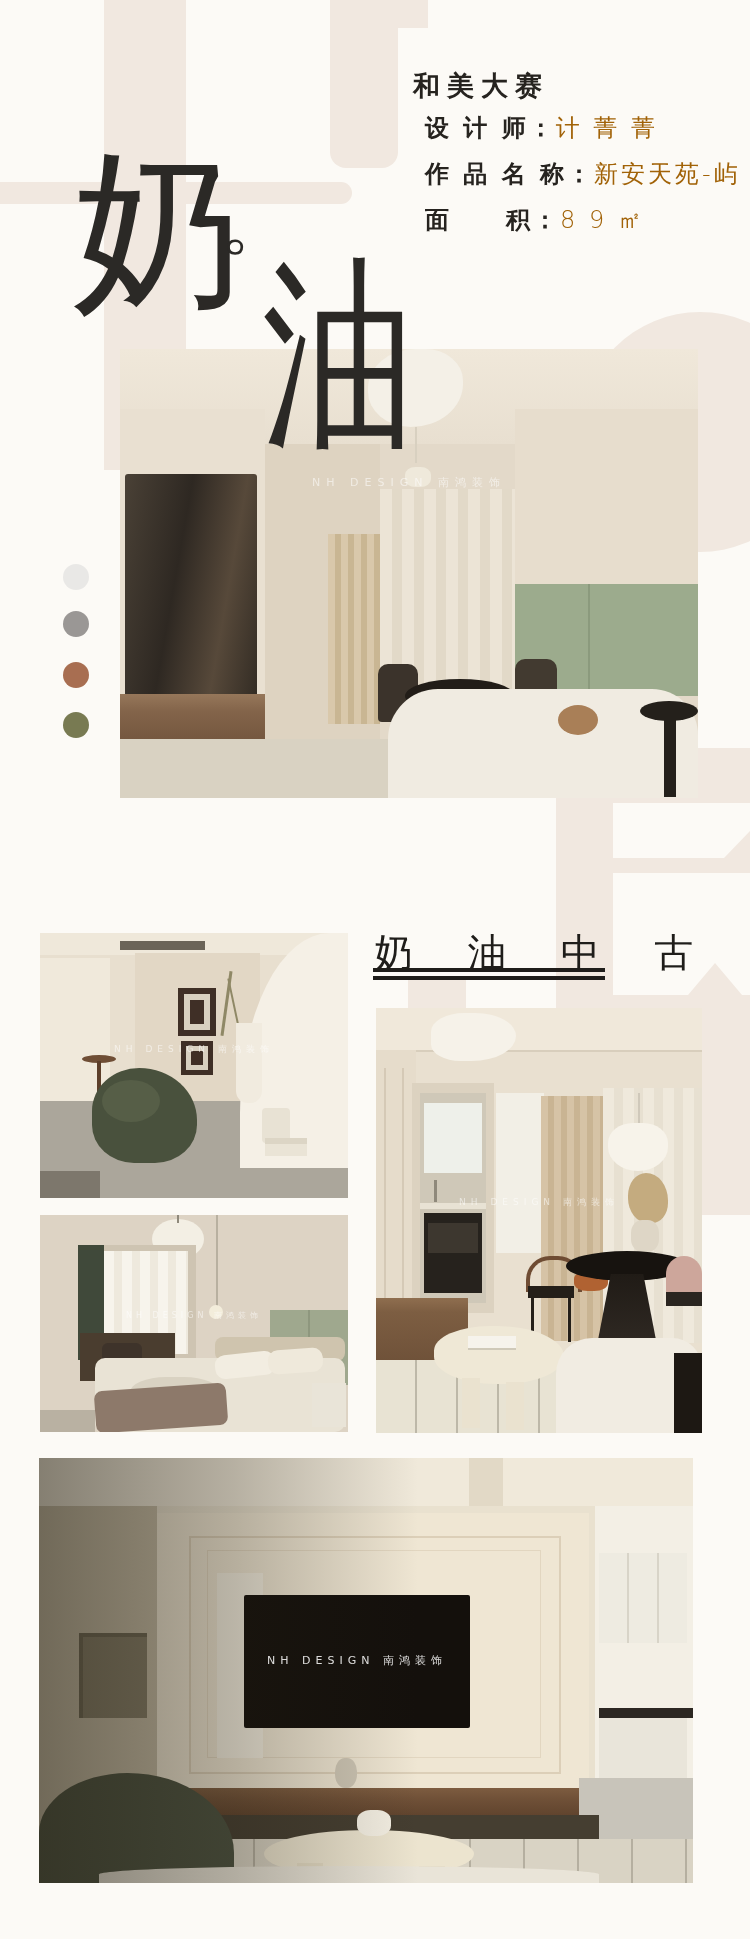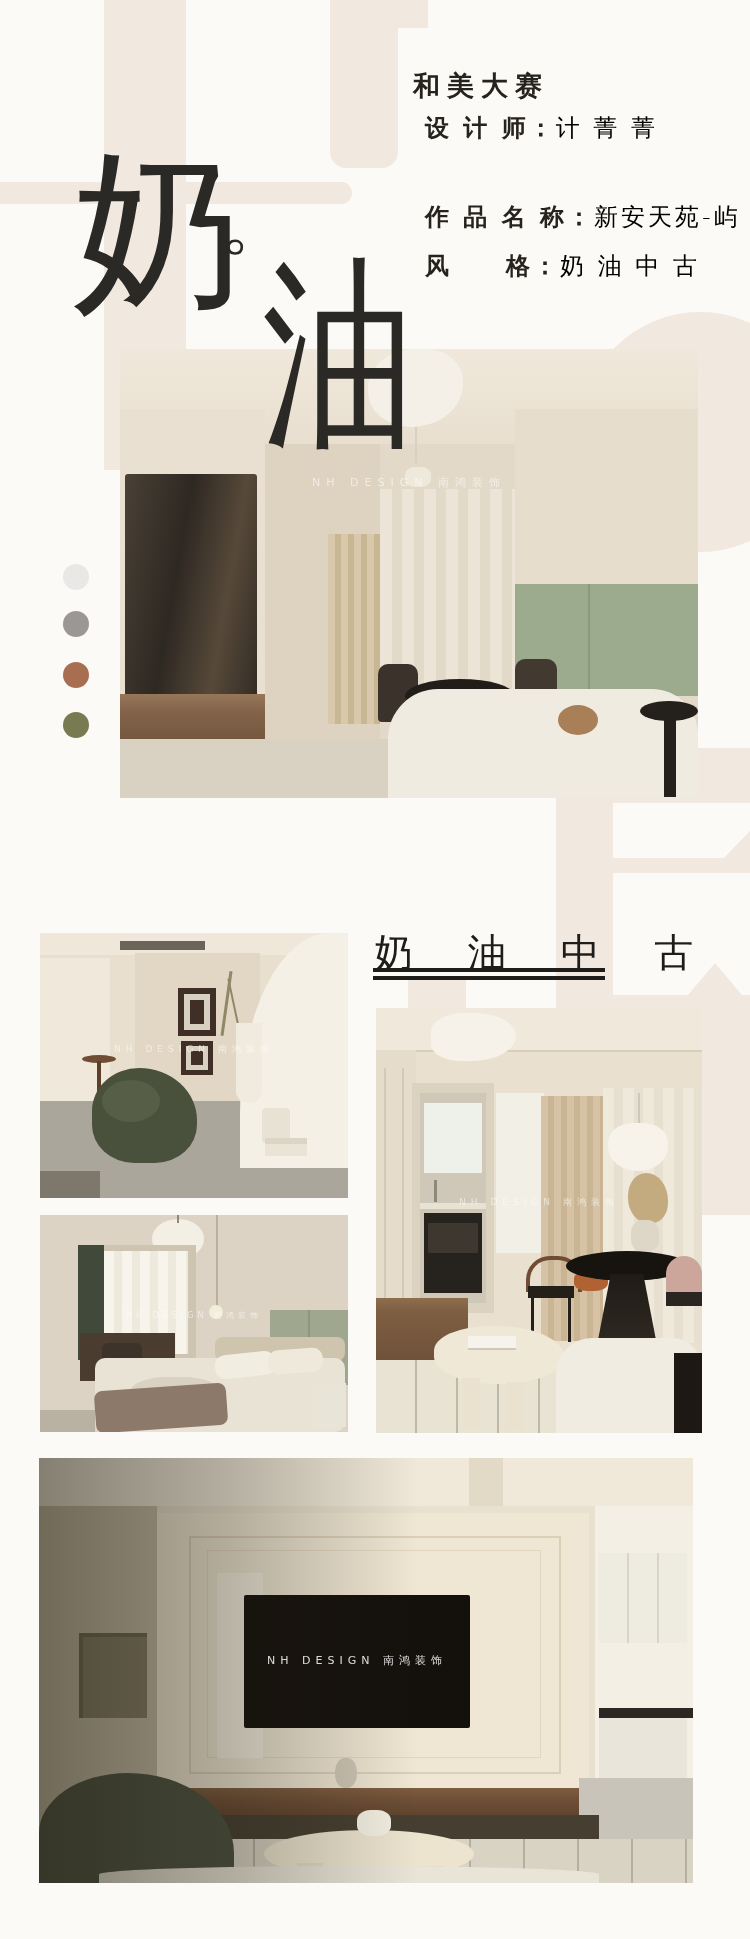--- a/index.html
+++ b/index.html
@@ -10,21 +10,21 @@
   .white{position:absolute;background:#fcfaf6;}
   .ph{position:absolute;overflow:hidden;z-index:2;}
   .ph .abs{position:absolute;}
   .wm{position:absolute;left:0;right:0;text-align:center;color:rgba(255,255,255,0.55);
       font-size:11px;letter-spacing:6px;z-index:5;white-space:nowrap;}
   .hero{position:absolute;z-index:3;color:#2b2926;font-family:"DejaVu Serif","Liberation Serif",serif;line-height:1;}
   .info{position:absolute;z-index:3;color:#26231f;}
   .info-title{font-size:27px;font-weight:700;letter-spacing:7px;}
   .info-row{font-size:24px;letter-spacing:3px;white-space:nowrap;}
   .info-row .lab{font-weight:600;color:#26231f;}
-  .info-row .val{font-weight:300;color:#000000;}
+  .info-row .val{font-weight:300;color:#a16207;}
   .dot{position:absolute;width:26px;height:26px;border-radius:50%;z-index:3;}
   .sec-title{position:absolute;z-index:4;font-family:"DejaVu Serif","Liberation Serif",serif;
              font-size:39px;letter-spacing:21px;color:#1f1d1a;font-weight:500;white-space:nowrap;}
   .rule{position:absolute;height:4px;background:#1f1d1a;z-index:4;}
 </style>
 </head>
 <body>
 
 <div id="poster">
 
@@ -46,25 +46,25 @@
   <div class="beige" style="left:408px;top:980px;width:58px;height:28px;"></div>
 
   <div class="hero" style="left:72px;top:146px;font-size:172px;">奶</div>
   <div class="hero" style="left:220px;top:186px;font-size:72px;">。</div>
   <div class="hero" style="left:262px;top:252px;font-size:196px;transform:scale(0.78,1.04);transform-origin:top left;">油</div>
 
   <div class="info info-title" style="left:413px;top:68px;">和美大赛</div>
   <div class="info info-row" style="left:425px;top:112px;">
     <span class="lab">设 计 师：</span><span class="val">计 菁 菁</span>
   </div>
-  <div class="info info-row" style="left:425px;top:158px;margin-top:43px;">
+  <div class="info info-row" style="left:425px;top:158px;">
     <span class="lab">作 品 名 称：</span><span class="val">新安天苑-屿</span>
   </div>
-  <div class="info info-row" style="left:425px;top:250px;">
-    <span class="lab">风　　格：</span><span class="val">奶 油 中 古</span>
+  <div class="info info-row" style="left:425px;top:204px;">
+    <span class="lab">面　　积：</span><span class="val">8 9 ㎡</span>
   </div>
 
   <div class="dot" style="left: 63px; top: 564px; background: rgb(233, 232, 230);"></div>
   <div class="dot" style="left: 63px; top: 611px; background: rgb(154, 151, 149);"></div>
   <div class="dot" style="left: 63px; top: 662px; background: rgb(168, 110, 81);"></div>
   <div class="dot" style="left: 63px; top: 712px; background: rgb(120, 122, 82);"></div>
 
   <div class="ph" style="left:120px;top:349px;width:578px;height:449px;background:#e3d9c9;">
     <div class="abs" style="left:0;top:0;width:578px;height:95px;background:linear-gradient(#f0e8da,#e8dfd0);"></div>
     <div class="abs" style="left:0;top:60px;width:145px;height:330px;background:#e9e0d1;"></div>

